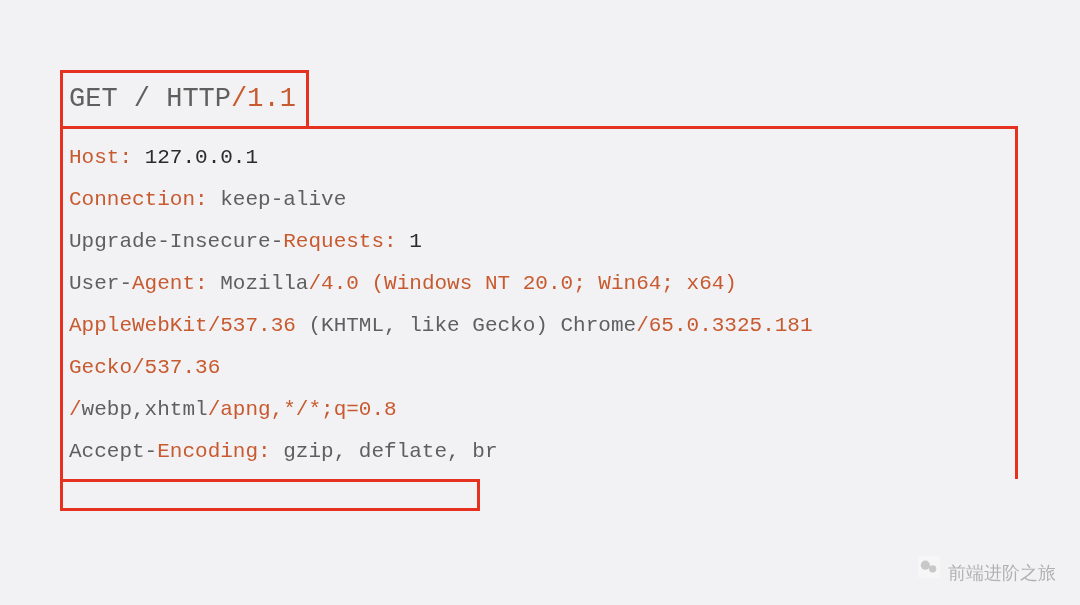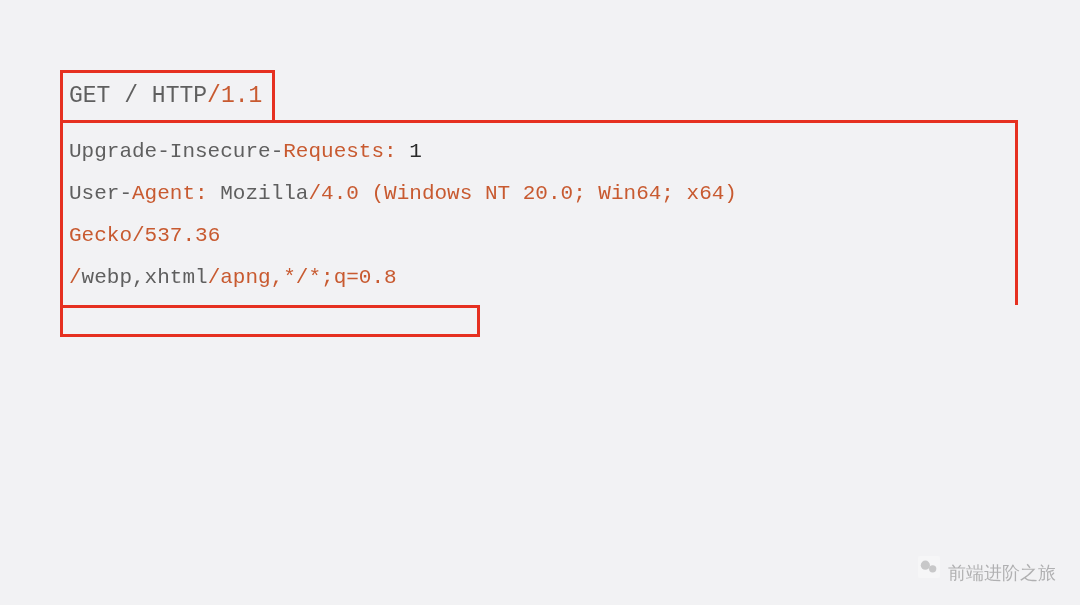--- a/index.html
+++ b/index.html
@@ -19,21 +19,21 @@
       position: absolute;
       top: 70px;
       left: 60px;
       width: 960px;
     }
     .request-line-box {
       border: 3px solid #e63020;
       border-bottom: none;
       display: inline-block;
       padding: 6px 10px 6px 6px;
-      font-size: 23px;
+      font-size: 27px;
       line-height: 1.5;
     }
     .headers-box {
       border: 3px solid #e63020;
       border-bottom: none;
       padding: 8px 6px 6px 6px;
       font-size: 21px;
       line-height: 2.0;
       width: 958px;
       position: relative;
@@ -81,36 +81,58 @@
       <span class="gray">GET</span>
       <span class="gray"> </span>
       <span class="gray">/</span>
       <span class="gray"> </span>
       <span class="gray">HTTP</span><span class="orange">/</span><span class="orange">1.1</span>
     </span>
   </div>
 
   <div class="headers-box">
     <div>
+      <span class="orange">Host:</span>
+      <span> </span>
+      <span class="dark">127.0.0.1</span>
+    </div>
+    <div>
+      <span class="orange">Connection:</span>
+      <span> </span>
+      <span class="gray">keep-alive</span>
+    </div>
+    <div>
       <span class="gray">Upgrade-Insecure-</span><span class="orange">Requests:</span>
       <span> </span>
       <span class="dark">1</span>
     </div>
     <div>
       <span class="gray">User-</span><span class="orange">Agent:</span>
       <span> </span>
       <span class="gray">Mozilla</span><span class="orange">/4.0</span>
       <span> </span>
       <span class="orange">(Windows NT 20.0; Win64; x64)</span>
     </div>
     <div>
+      <span class="orange">AppleWebKit</span><span class="orange">/537.36</span>
+      <span> </span>
+      <span class="gray">(KHTML, like Gecko)</span>
+      <span> </span>
+      <span class="gray">Chrome</span><span class="orange">/65.0.3325.181</span>
+    </div>
+    <div>
       <span class="orange">Gecko</span><span class="orange">/537.36</span>
     </div>
     <div>
       <span class="orange">/</span><span class="gray">webp,xhtml</span><span class="orange">/apng,*/*;q=0.8</span>
+    </div>
+    <div>
+      <span class="gray">Accept-</span><span class="orange">Encoding:</span>
+      <span> </span>
+      <span class="gray">gzip, deflate, br</span>
     </div>
   </div>
 
   <div class="bottom-box"></div>
 
 </div>
 
 <div class="watermark">
   <div class="wm-icon">
     <svg viewBox="0 0 24 24" width="22" height="22" fill="rgba(120,120,120,0.7)">

